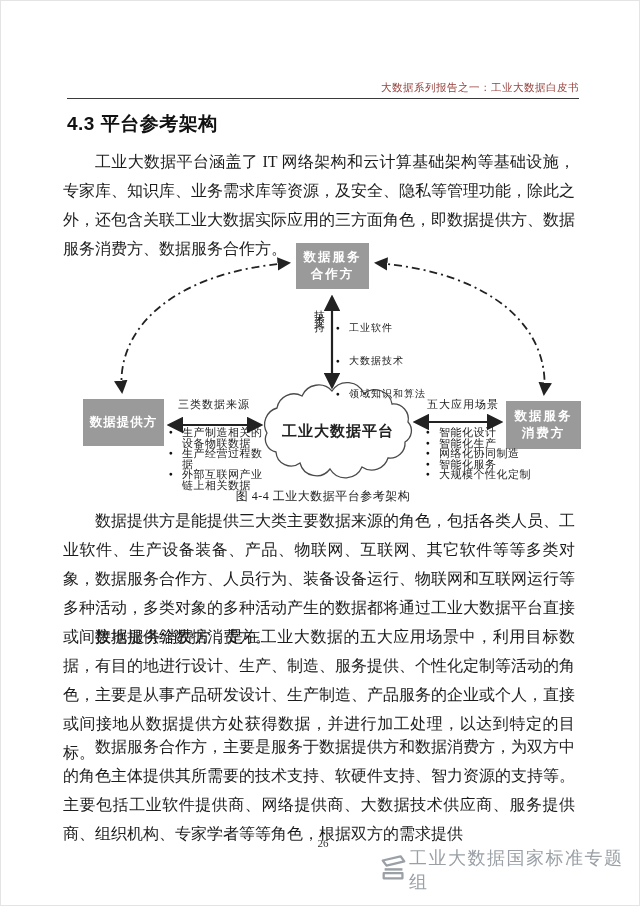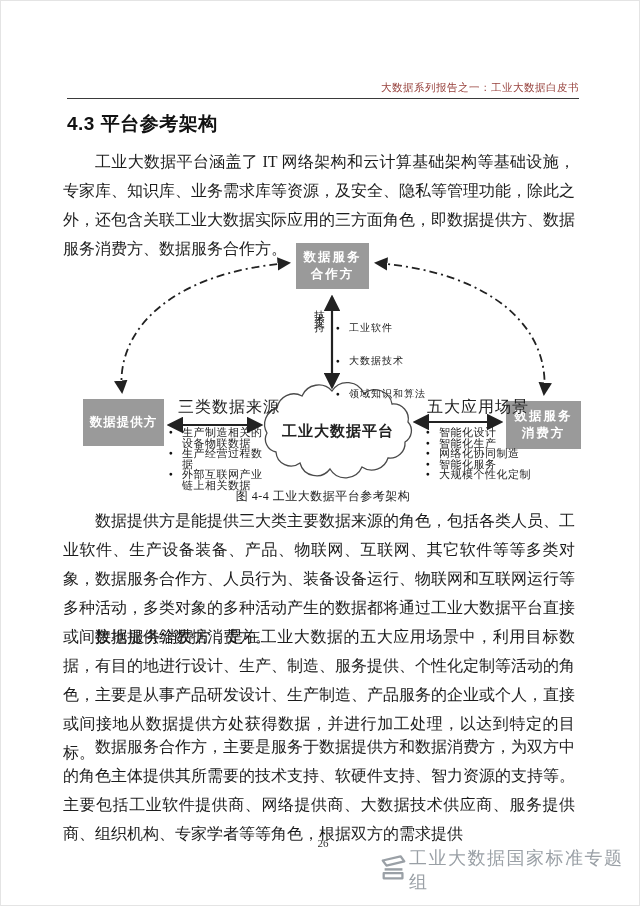--- a/index.html
+++ b/index.html
@@ -48,21 +48,21 @@
     text-align:center;
   }
   .box-top{left:295px;top:242px;width:73px;height:46px;}
   .box-left{left:82px;top:398px;width:81px;height:47px;letter-spacing:1px;}
   .box-right{left:505px;top:400px;width:75px;height:48px;}
   .cloud-label{
     position:absolute;left:262px;top:421px;width:150px;
     text-align:center;font-size:15px;font-weight:600;color:#222;letter-spacing:1px;
   }
   .diag-label{
-    position:absolute;font-size:16px;color:#222;letter-spacing:1px;
+    position:absolute;font-size:11px;color:#222;letter-spacing:1px;
   }
   .lbl-left{left:177px;top:396px;}
   .lbl-right{left:426px;top:396px;}
   .lbl-tech{
     left:311px;top:300px;
     writing-mode:vertical-rl;letter-spacing:4px;font-size:10.5px;color:#222;
   }
   .blist{list-style:none;margin:0;padding:0;position:absolute;color:#222;}
   .blist li{position:relative;padding-left:13px;}
   .blist li::before{content:"●";position:absolute;left:0;top:0;font-size:6.5px;color:#111;}

